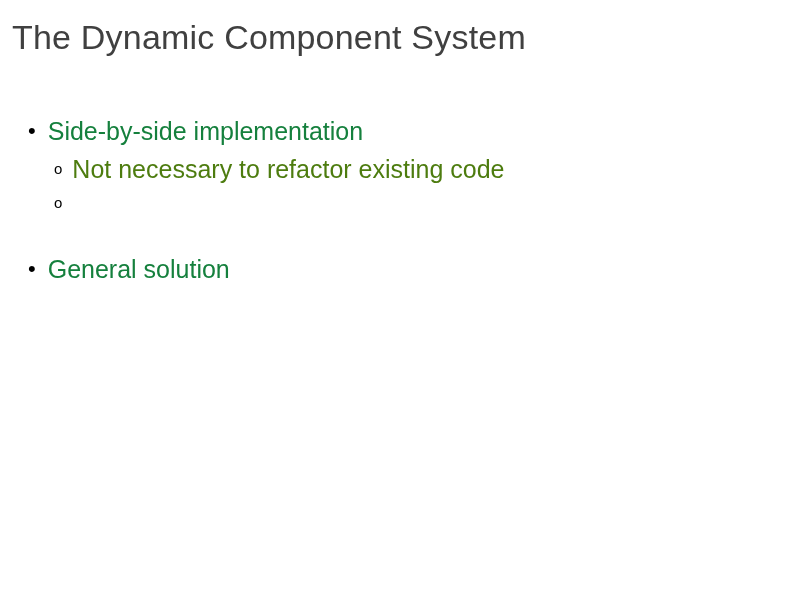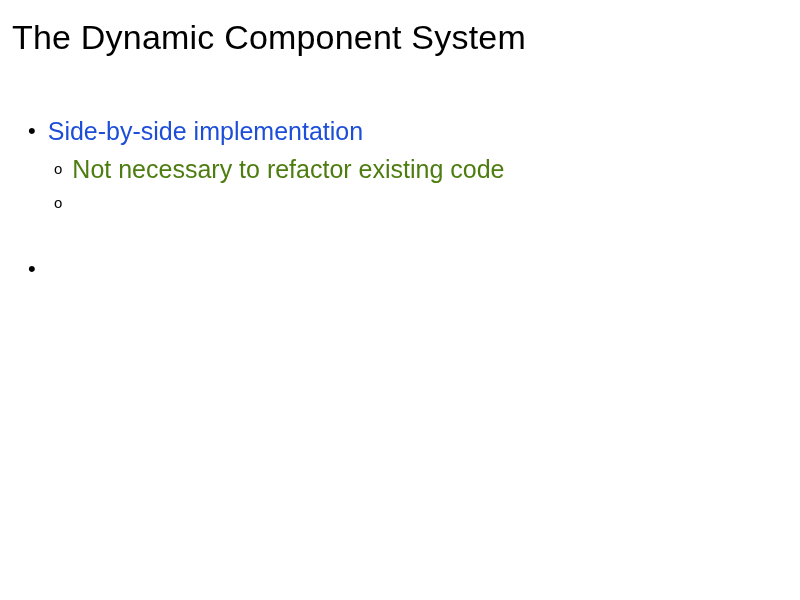--- a/index.html
+++ b/index.html
@@ -12,21 +12,21 @@
       height: 600px;
       background: #ffffff;
       font-family: "Trebuchet MS", "Lucida Sans", Verdana, sans-serif;
       color: #000000;
       overflow: hidden;
     }
     .slide {
       padding: 18px 12px 0 12px;
     }
     .title {
-      color: #000000;
+      color: #404040;
       font-size: 34px;
       font-weight: 400;
       margin-bottom: 58px;
       letter-spacing: 0.2px;
     }
     .body {
       padding-left: 16px;
     }
     .bullet {
       display: flex;
@@ -35,21 +35,21 @@
     }
     .bullet-marker {
       font-size: 22px;
       line-height: 32px;
       margin-right: 12px;
       color: #000000;
     }
     .bullet-text {
       font-size: 25px;
       line-height: 32px;
-      color: #1d4ed8;
+      color: #15803d;
     }
     .sublist {
       padding-left: 26px;
       margin-bottom: 34px;
     }
     .subbullet {
       display: flex;
       align-items: flex-start;
       margin-bottom: 2px;
     }
@@ -82,16 +82,17 @@
         <span class="subbullet-marker">o</span>
         <span class="subbullet-text">Not necessary to refactor existing code</span>
       </div>
       <div class="subbullet">
         <span class="subbullet-marker">o</span>
       </div>
     </div>
 
     <div class="bullet">
       <span class="bullet-marker">•</span>
+      <span class="bullet-text">General solution</span>
     </div>
 
   </div>
 </div>
 
 </body></html>

